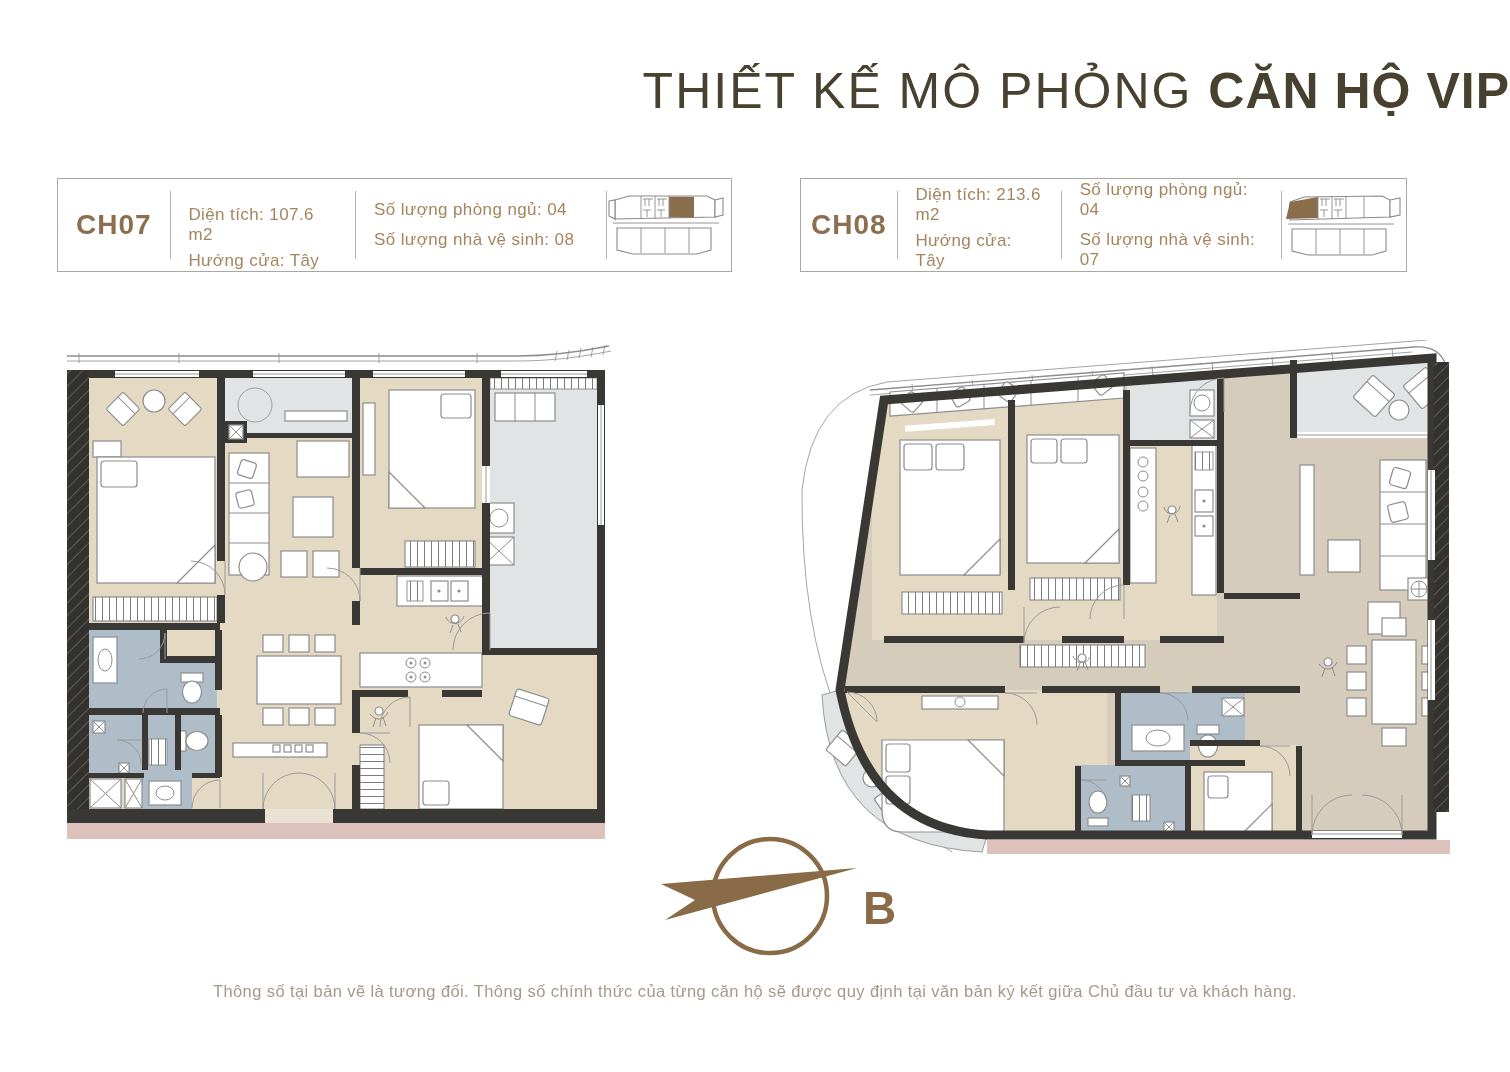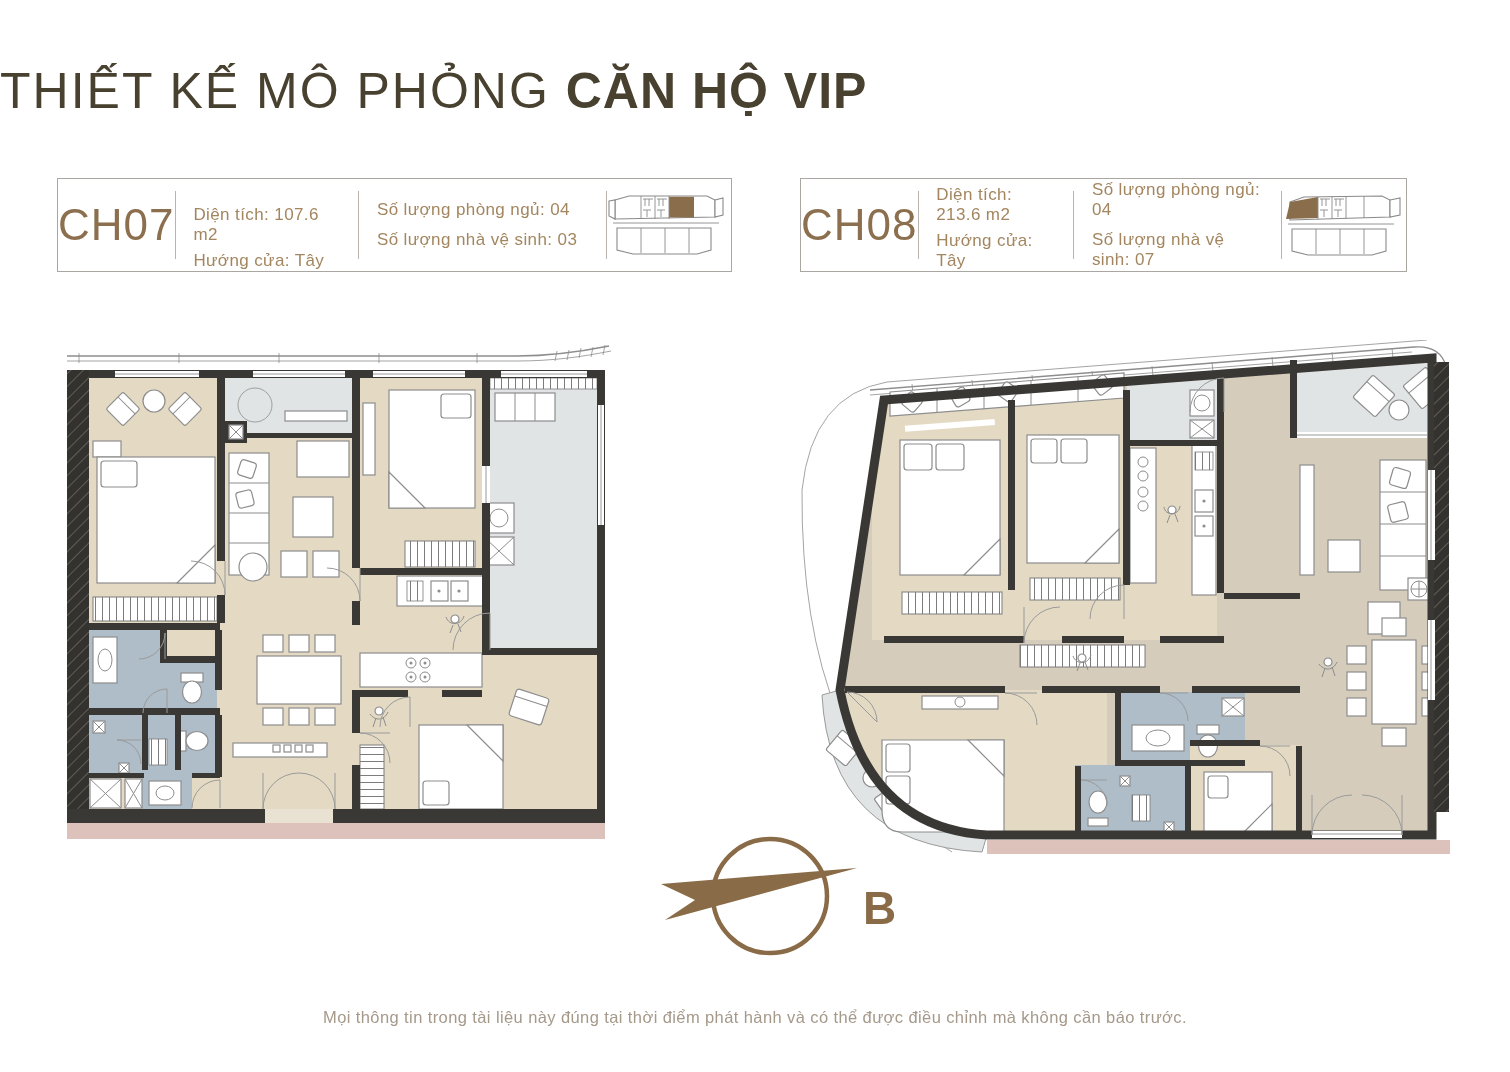--- a/index.html
+++ b/index.html
@@ -1,29 +1,29 @@
 <!DOCTYPE html>
 <html><head>
 <meta charset="utf-8">
 <style>
   html,body{margin:0;padding:0;background:#fff;}
   .page{position:relative;width:1510px;height:1072px;background:#ffffff;overflow:hidden;
         font-family:"Liberation Sans",sans-serif;}
   
-  .title{position:absolute;top:62px;left:0;width:100%;text-align:left;
+  .title{position:absolute;top:62px;left:0;width:100%;text-align:right;
          font-size:50px;color:#48412f;letter-spacing:2px;white-space:nowrap;}
   .title .t-reg{font-weight:400;}
   .title .t-bold{font-weight:700;letter-spacing:1px;}
   
   .info-box{position:absolute;top:178px;height:94px;border:1.5px solid #aaa7a2;background:#fff;
             display:flex;align-items:stretch;box-sizing:border-box;}
   .ib-left{left:57px;width:675px;}
   .ib-right{left:800px;width:607px;}
   .ib-code{width:126px;display:flex;align-items:center;justify-content:center;
-           font-size:44px;font-weight:400;color:#8c6f4e;letter-spacing:1px;}
+           font-size:28px;font-weight:700;color:#8c6f4e;letter-spacing:1px;}
   .ib-divider{width:1px;background:#b9b5ae;margin:12px 0;}
   .ib-col{display:flex;flex-direction:column;justify-content:center;gap:6px;
           padding:0 18px;color:#a3865f;font-size:17px;letter-spacing:.4px;}
   .ib-col.c1{width:168px;justify-content:flex-end;}
   .ib-col.c2{width:242px;gap:10px;}
   .ib-map{flex:1;display:flex;align-items:center;justify-content:center;}
   
   .plan7{position:absolute;left:57px;top:345px;}
   .plan8{position:absolute;left:772px;top:340px;}
   .compass{position:absolute;left:645px;top:822px;}
@@ -55,21 +55,21 @@
   <div class="info-box ib-left">
     <div class="ib-code">CH07</div>
     <div class="ib-divider"></div>
     <div class="ib-col c1">
       <span>Diện tích: 107.6 m2</span>
       <span>Hướng cửa: Tây</span>
     </div>
     <div class="ib-divider"></div>
     <div class="ib-col c2">
       <span>Số lượng phòng ngủ: 04</span>
-      <span>Số lượng nhà vệ sinh: 03</span>
+      <span>Số lượng nhà vệ sinh: 08</span>
     </div>
     <div class="ib-divider"></div>
     <div class="ib-map">
       <svg width="124" height="78" viewBox="0 0 124 78">
         <polygon class="loc" points="8,14 22,10 100,10 108,14 108,31 8,33"></polygon>
         <polygon class="loc" points="2,15 8,14 8,33 2,30"></polygon>
         <polygon class="loc" points="108,14 116,12 116,29 108,31"></polygon>
         <rect x="62" y="10.8" width="25" height="20.6" fill="#8a6d4a" stroke="none"></rect>
         <line class="locline" x1="34" y1="10" x2="34" y2="33"></line>
           <line class="locline" x1="48" y1="10" x2="48" y2="33"></line>
@@ -713,15 +713,15 @@
 
     <path d="M215,500 H678 V514 H215 Z" fill="#dcc2ba"></path>
   </svg>
 
   <svg class="compass" width="260" height="150" viewBox="0 0 260 150">
     <circle cx="125" cy="74" r="57" fill="none" stroke="#8a6b47" stroke-width="4.5"></circle>
     <polygon points="212,46 16,62 50,78 20,98" fill="#8a6b47"></polygon>
     <text x="218" y="102" font-family="Liberation Sans, sans-serif" font-size="46" font-weight="700" fill="#8a6b47">B</text>
   </svg>
 
-  <div class="footer f2">Mọi thông tin trong tài liệu này đúng tại thời điểm phát hành và có thể được điều chỉnh mà không cần báo trước.</div>
+  <div class="footer f1">Thông số tại bản vẽ là tương đối. Thông số chính thức của từng căn hộ sẽ được quy định tại văn bản ký kết giữa Chủ đầu tư và khách hàng.</div>
 
 </div>
 
 </body></html>

